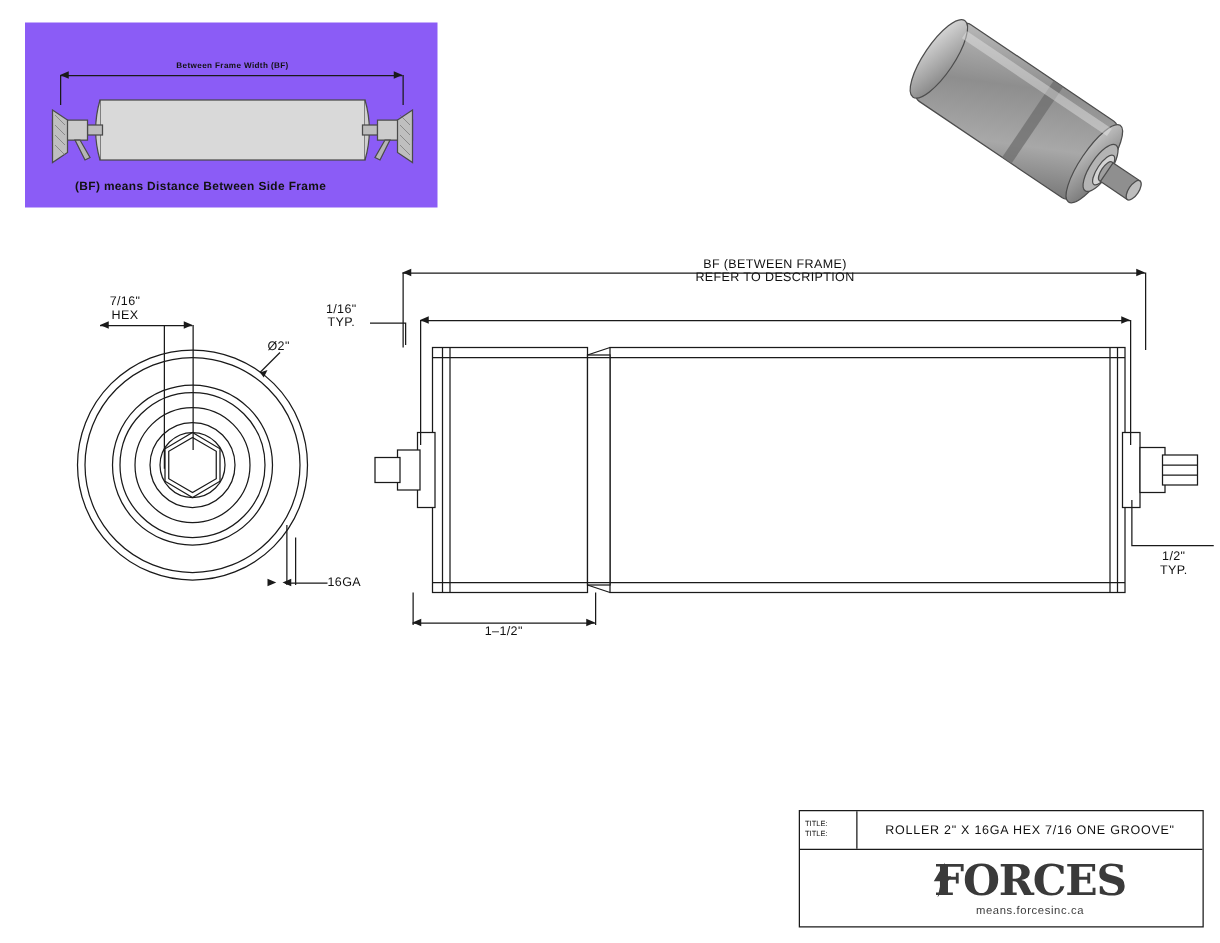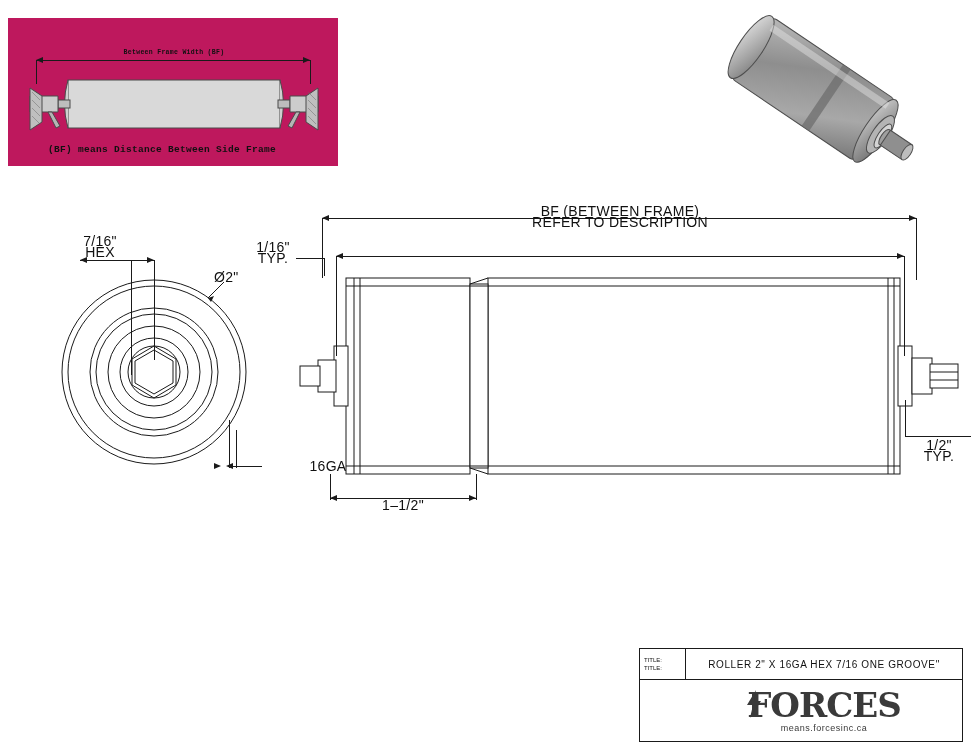--- a/index.html
+++ b/index.html
@@ -2,31 +2,31 @@
 <html><head>
 <meta charset="utf-8">
 <style>
   html,body{margin:0;padding:0;background:#ffffff;}
   body{width:976px;height:754px;position:relative;overflow:hidden;
        font-family:"Liberation Sans",sans-serif;color:#111;}
   .sheet{position:absolute;left:0;top:0;width:976px;height:754px;background:#fff;}
 
   
   .abs{position:absolute;}
-  .lbl{position:absolute;font-size:14px;line-height:11px;letter-spacing:.3px;
+  .lbl{position:absolute;font-size:10px;line-height:11px;letter-spacing:.3px;
        white-space:pre;color:#111;text-align:center;}
   .lbl.tiny{font-size:6.5px;line-height:8px;}
   .hline{position:absolute;height:0;border-top:1px solid #1a1a1a;}
   .vline{position:absolute;width:0;border-left:1px solid #1a1a1a;}
   .arrow-l,.arrow-r{position:absolute;width:0;height:0;}
   .arrow-l{border-top:3px solid transparent;border-bottom:3px solid transparent;border-right:7px solid #1a1a1a;}
   .arrow-r{border-top:3px solid transparent;border-bottom:3px solid transparent;border-left:7px solid #1a1a1a;}
 
   
-  .inset{position:absolute;left:8px;top:18px;width:330px;height:148px;background:#be185d;border:0;font-family:Liberation Mono, monospace;}
+  .inset{position:absolute;left:20px;top:18px;width:330px;height:148px;background:#8b5cf6;border:0;}
 
   
   .render{position:absolute;left:700px;top:8px;width:268px;height:190px;}
 
   
   .titleblock{position:absolute;left:639px;top:648px;width:322px;height:92px;border:1px solid #1a1a1a;}
   .tb-row1{position:absolute;left:0;top:0;width:100%;height:30px;border-bottom:1px solid #1a1a1a;}
   .tb-cell-lbl{position:absolute;left:0;top:0;width:46px;height:100%;border-right:1px solid #1a1a1a;
                 display:flex;flex-direction:column;justify-content:center;align-items:flex-start;padding-left:4px;
                 box-sizing:border-box;}
@@ -154,21 +154,21 @@
     <path d="M44 14 L28 30" stroke="#1a1a1a" stroke-width="1" fill="none"></path>
     <polygon points="28,30 34,28 31,34" fill="#1a1a1a"></polygon>
   </svg>
   <div class="lbl" style="left:214px;top:272px;width:40px;text-align:left;">Ø2"</div>
 
   <div class="hline" style="left:228px;top:466px;width:34px;"></div>
   <div class="arrow-l" style="left:226px;top:463px;"></div>
   <div class="arrow-r" style="left:214px;top:463px;"></div>
   <div class="vline" style="left:229px;top:420px;height:48px;"></div>
   <div class="vline" style="left:236px;top:430px;height:38px;"></div>
-  <div class="lbl" style="left:262px;top:461px;width:40px;text-align:center;margin-left:46px;">16GA</div>
+  <div class="lbl" style="left:262px;top:461px;width:40px;text-align:left;">16GA</div>
 
   <svg class="abs" style="left:288px;top:262px;" width="672" height="250">
     <g fill="#ffffff" stroke="#1a1a1a" stroke-width="1">
 
       <rect x="58" y="16" width="124" height="196"></rect>
 
       <rect x="200" y="16" width="412" height="196"></rect>
 
       <rect x="182" y="22" width="18" height="184"></rect>
       <path d="M182 22 L200 16 M182 206 L200 212"></path>

